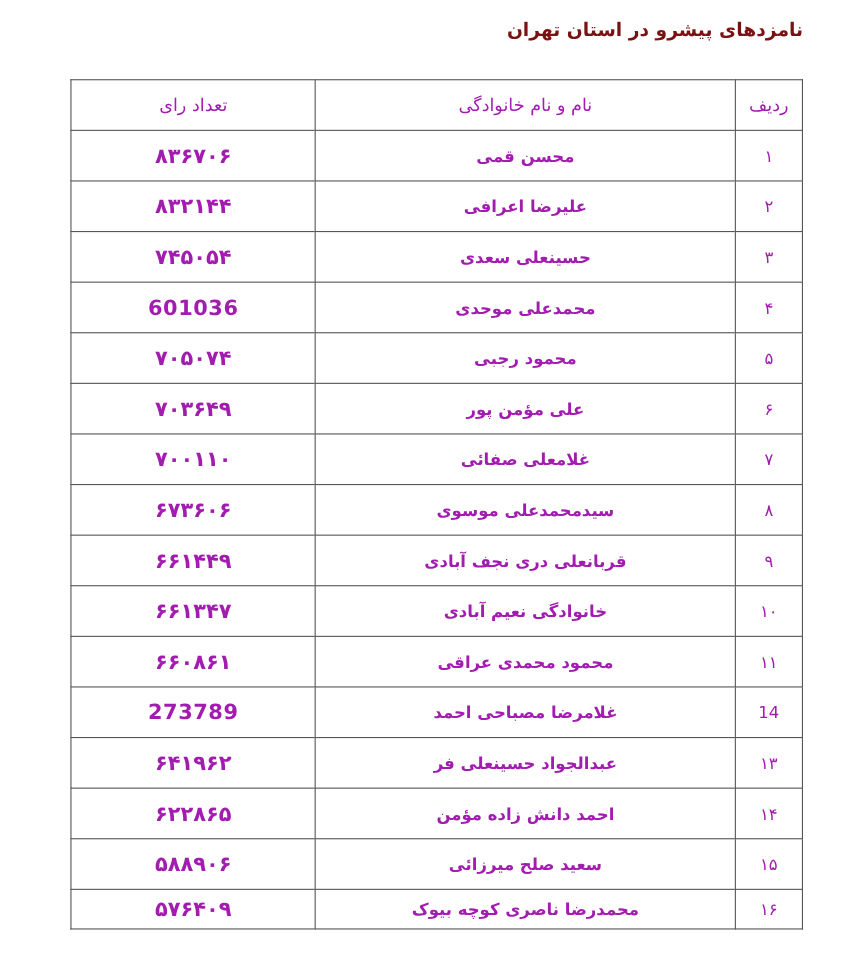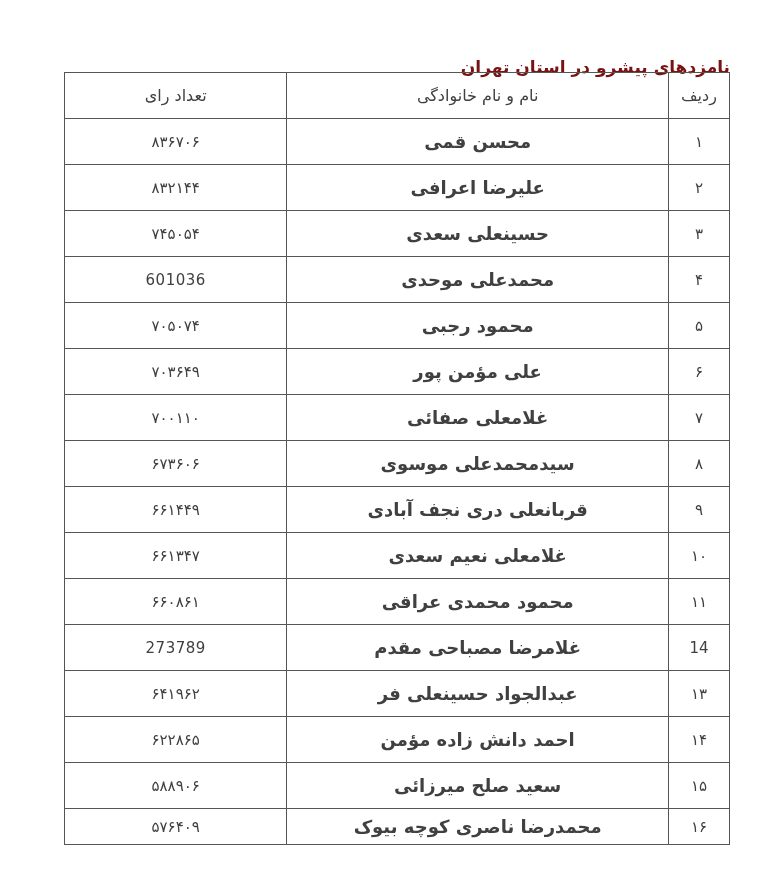--- a/index.html
+++ b/index.html
@@ -17,55 +17,54 @@
     }
     .page-title {
       position: absolute;
       top: 18px;
       right: 51px;
       direction: rtl;
       font-size: 17px;
       font-weight: bold;
       color: #7a1212;
       white-space: nowrap;
-      margin-top: 39px;
     }
     .results-table {
       position: absolute;
       left: 64px;
       top: 72px;
       width: 666px;
       border-collapse: collapse;
       direction: rtl;
       table-layout: fixed;
     }
     .results-table td, .results-table th {
       border: 1.5px solid #555555;
       text-align: center;
       vertical-align: middle;
       padding: 0;
       font-size: 16px;
-      color: #404040;
+      color: #a21caf;
       font-weight: normal;
     }
     .results-table th {
       height: 45px;
       font-size: 16px;
     }
     .results-table td {
       height: 45px;
     }
     .results-table tr.last-row td {
       height: 35px;
     }
     .col-rank { width: 61px; }
     .col-name { width: 381px; }
     .col-votes { width: 222px; }
-    td.name-cell { font-weight: bold; font-size: 18px; }
-    td.votes-cell { font-weight: normal; font-size: 15px; letter-spacing: 0.5px; }
+    td.name-cell { font-weight: bold; font-size: 15px; }
+    td.votes-cell { font-weight: bold; font-size: 19px; letter-spacing: 0.5px; }
     td.rank-cell { font-size: 15px; }
   </style>
 </head>
 <body>
 
 <div class="page-title">نامزدهای پیشرو در استان تهران</div>
 
 <table class="results-table">
   <colgroup>
     <col class="col-rank">
@@ -120,31 +119,31 @@
       <td class="name-cell">سیدمحمدعلی موسوی</td>
       <td class="votes-cell">۶۷۳۶۰۶</td>
     </tr>
     <tr>
       <td class="rank-cell">۹</td>
       <td class="name-cell">قربانعلی دری نجف آبادی</td>
       <td class="votes-cell">۶۶۱۴۴۹</td>
     </tr>
     <tr>
       <td class="rank-cell">۱۰</td>
-      <td class="name-cell">غلامعلی نعیم سعدی</td>
+      <td class="name-cell">خانوادگی نعیم آبادی</td>
       <td class="votes-cell">۶۶۱۳۴۷</td>
     </tr>
     <tr>
       <td class="rank-cell">۱۱</td>
       <td class="name-cell">محمود محمدی عراقی</td>
       <td class="votes-cell">۶۶۰۸۶۱</td>
     </tr>
     <tr>
       <td class="rank-cell">14</td>
-      <td class="name-cell">غلامرضا مصباحی مقدم</td>
+      <td class="name-cell">غلامرضا مصباحی احمد</td>
       <td class="votes-cell">273789</td>
     </tr>
     <tr>
       <td class="rank-cell">۱۳</td>
       <td class="name-cell">عبدالجواد حسینعلی فر</td>
       <td class="votes-cell">۶۴۱۹۶۲</td>
     </tr>
     <tr>
       <td class="rank-cell">۱۴</td>
       <td class="name-cell">احمد دانش زاده مؤمن</td>

